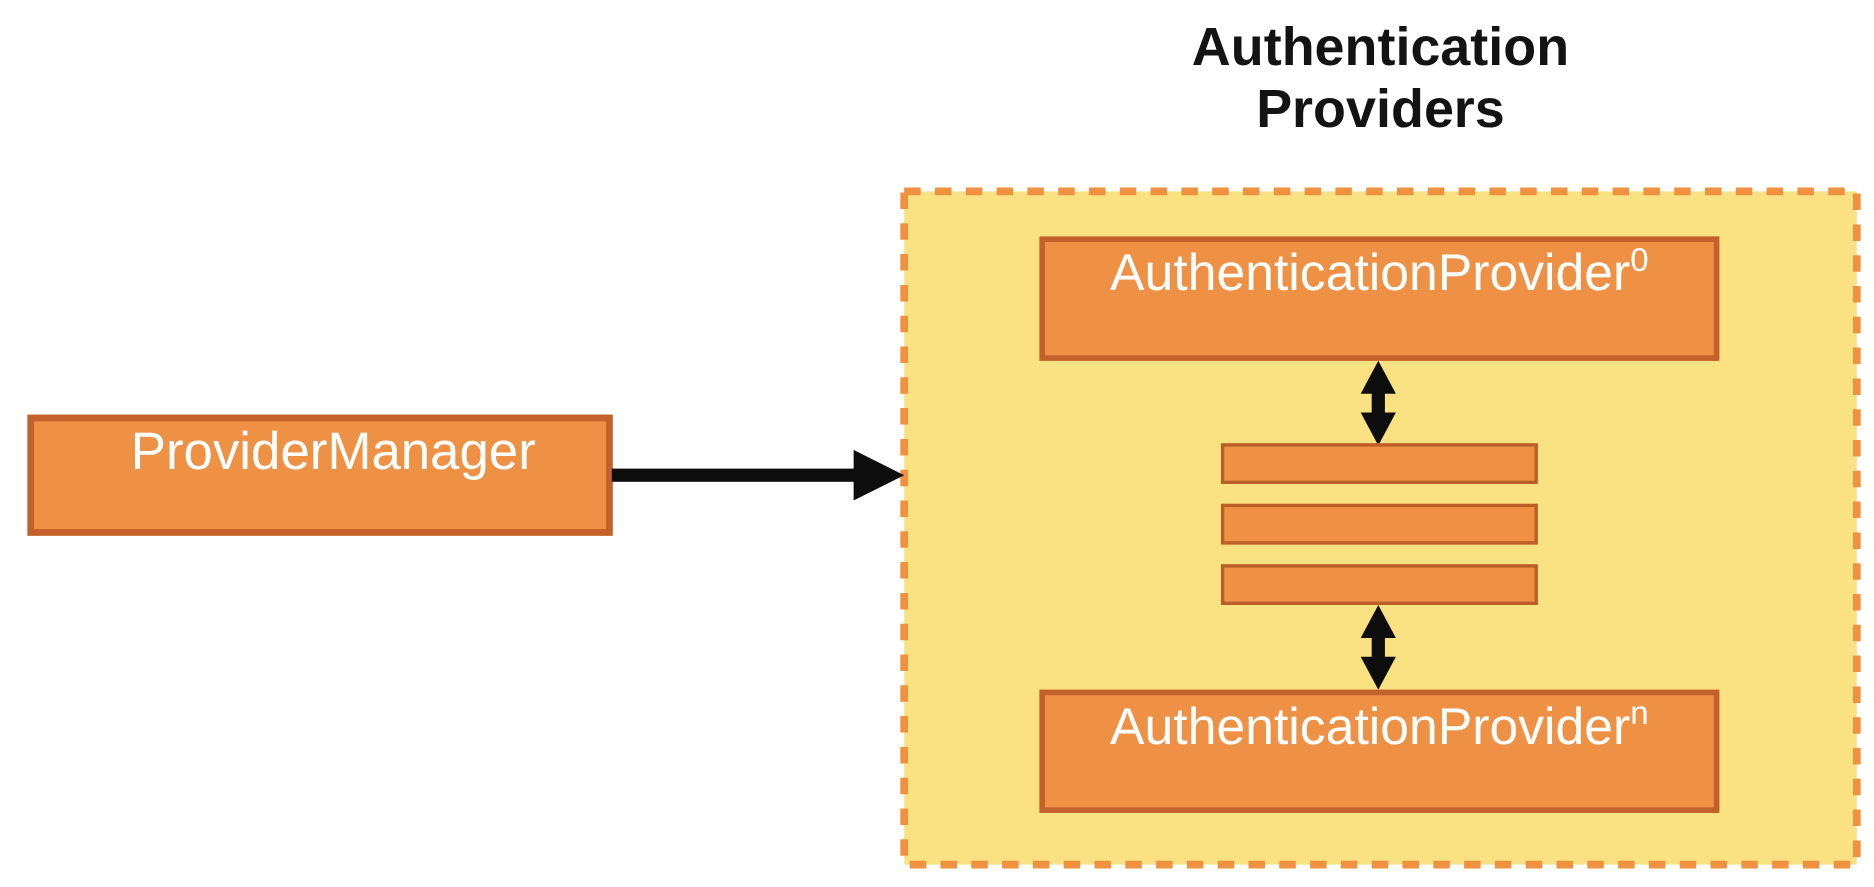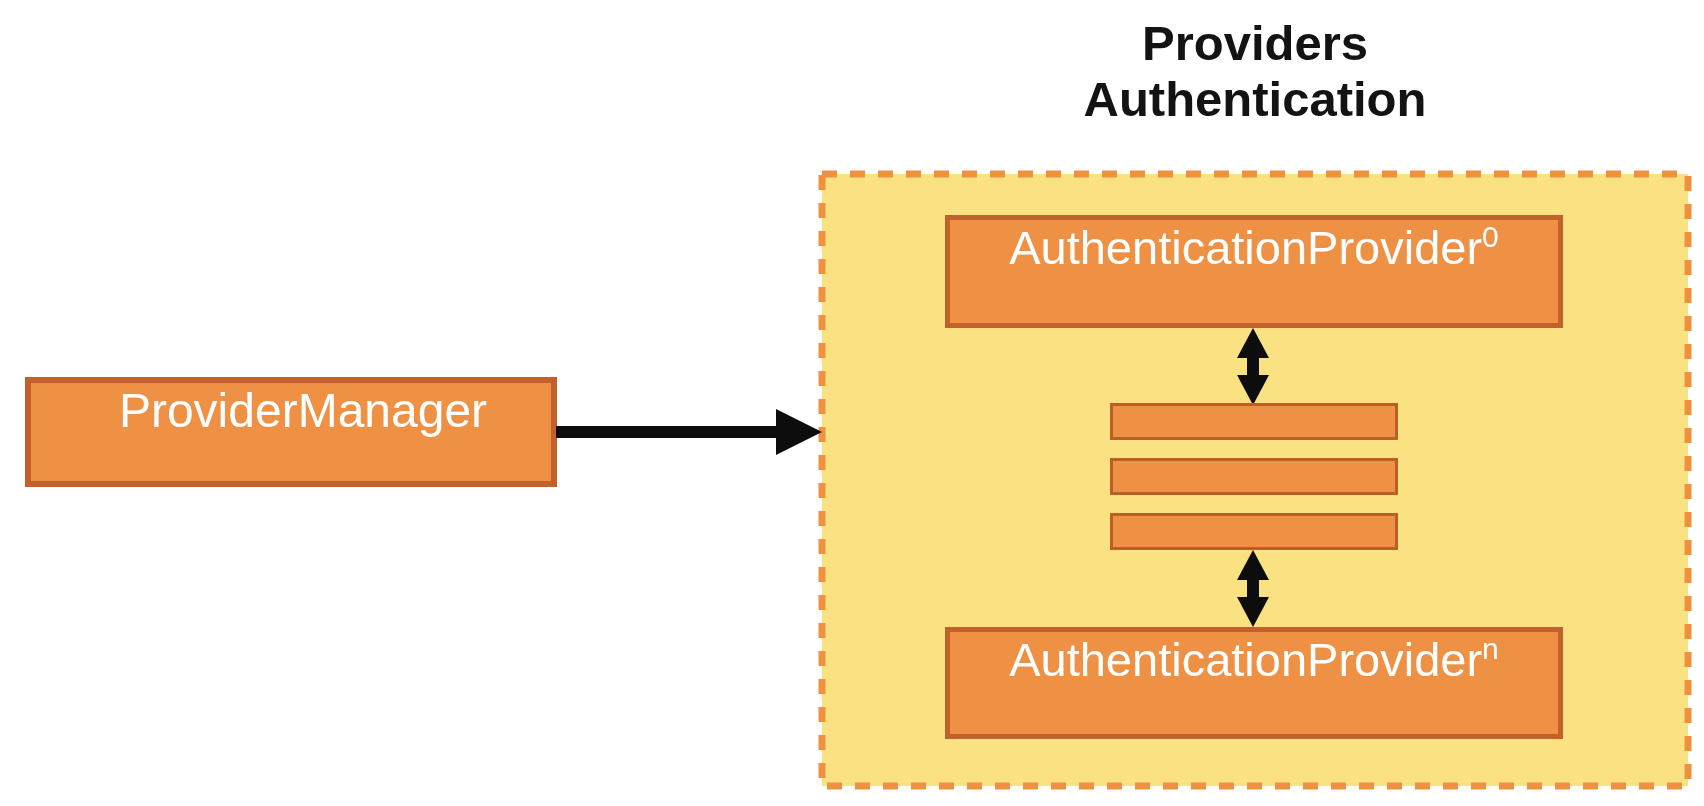--- a/index.html
+++ b/index.html
@@ -59,22 +59,22 @@
   .v-arrow-2{left:1235px;top:550px;}
   .h-arrow{left:556px;top:409px;}
   .arrow-fill{fill:var(--arrow);}
 </style>
 </head>
 <body>
 
 <div class="canvas">
 
   <div class="title">
+    <div>Authentication</div>
     <div>Providers</div>
-    <div>Authentication</div>
   </div>
 
   <svg class="group-box-svg" width="874" height="620">
     <rect x="4" y="4" width="866" height="612" fill="var(--group-fill)" stroke="var(--group-dash)" stroke-width="7" stroke-dasharray="15 13"></rect>
   </svg>
 
   <div class="node node-provider-top">
     <span>AuthenticationProvider</span>
       <span class="sub">0</span>
   </div>

